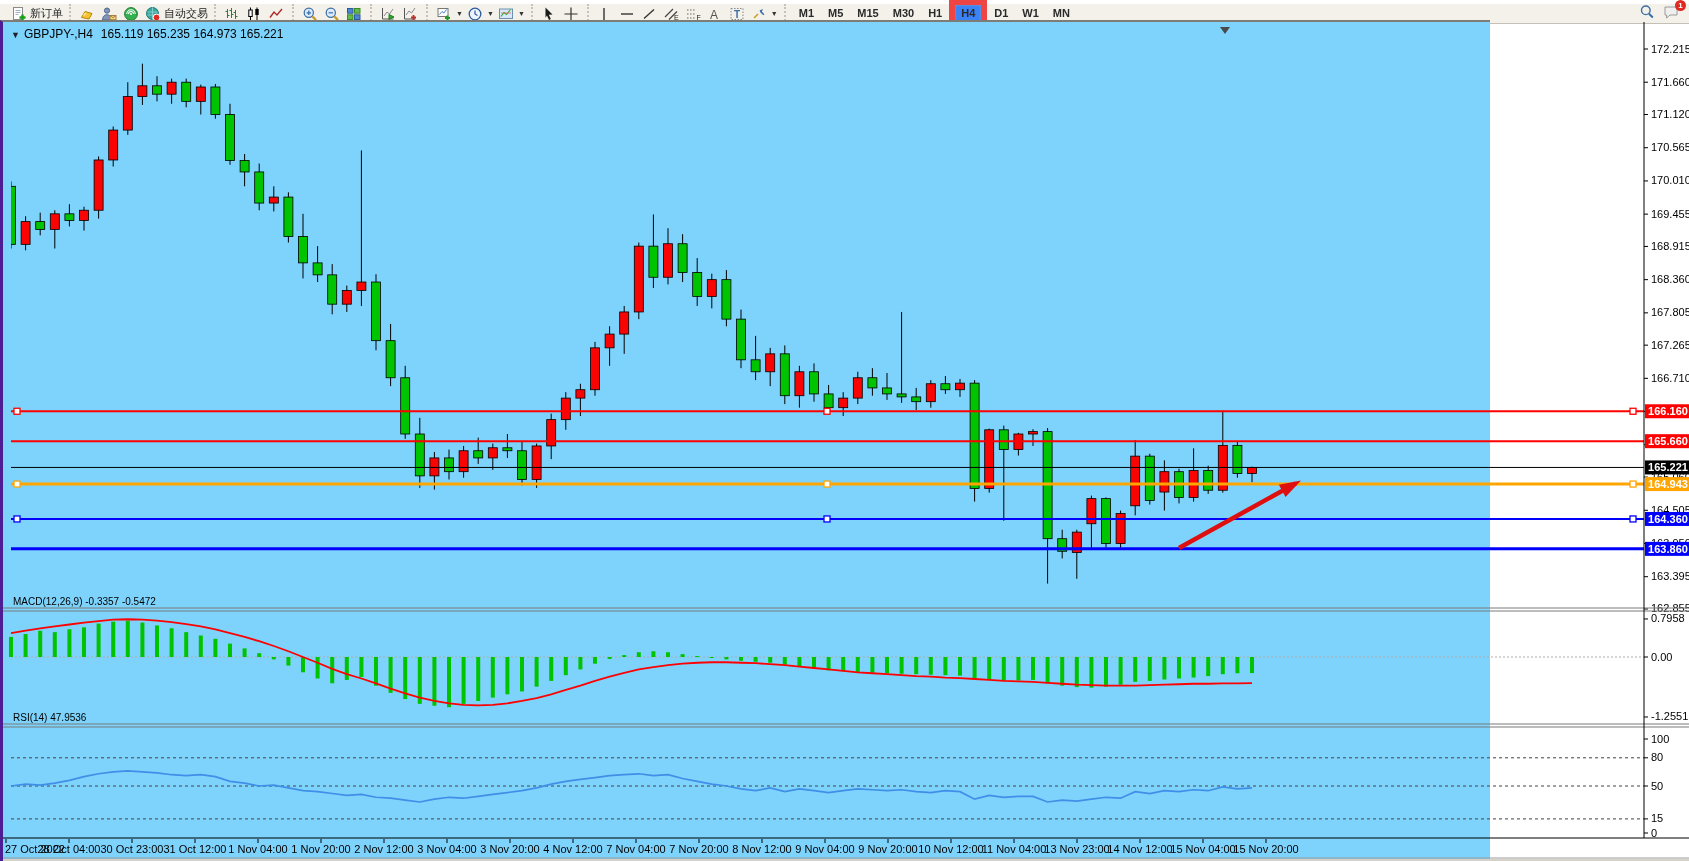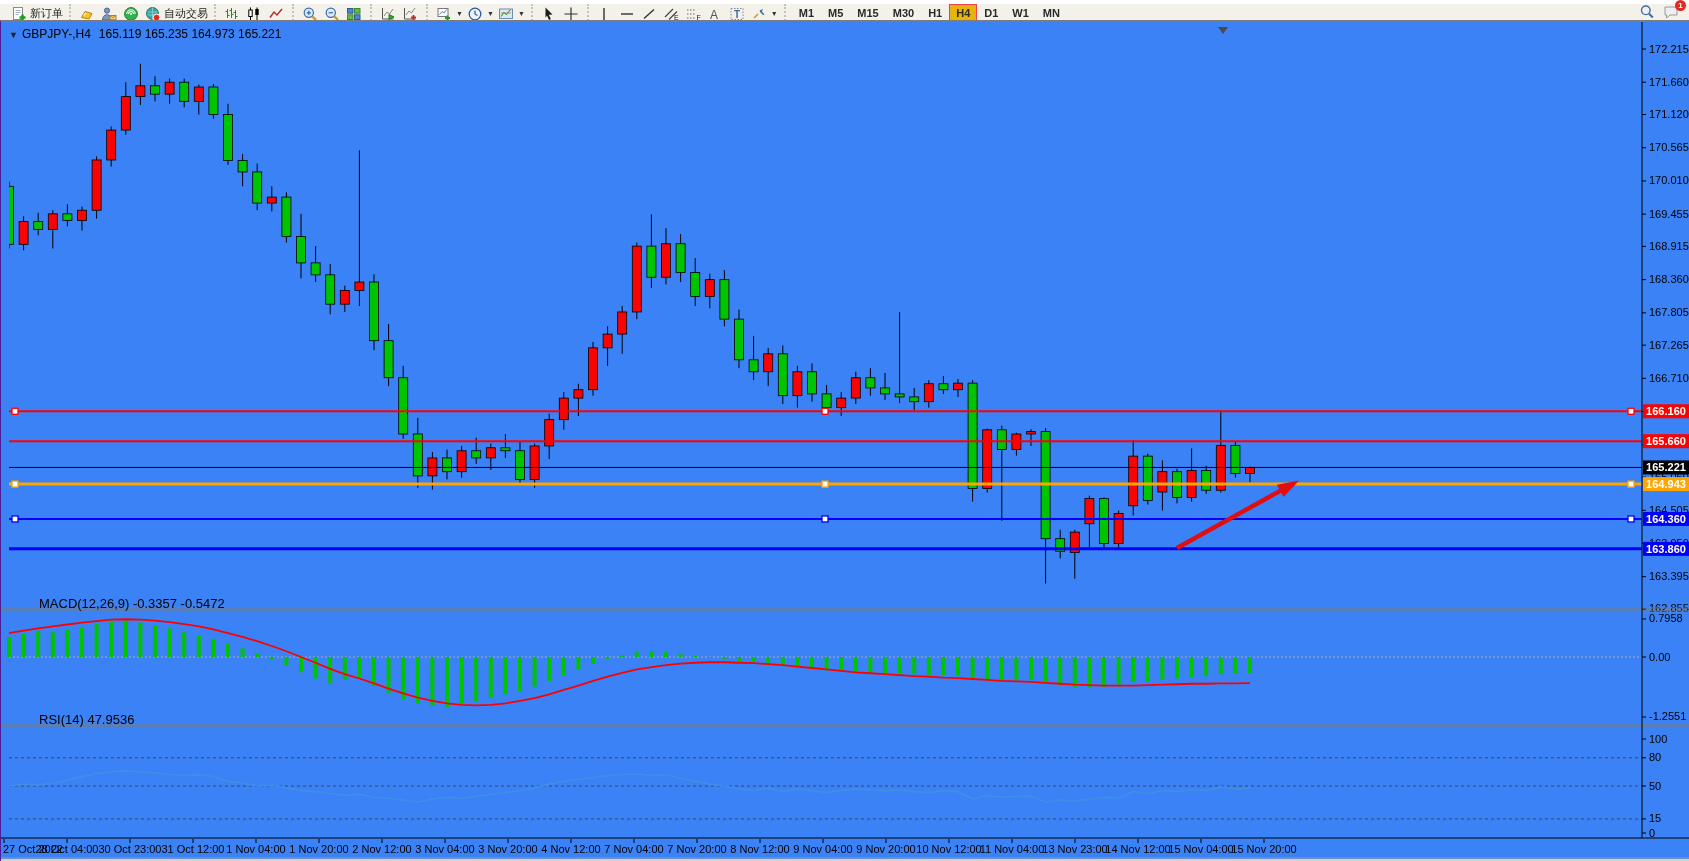--- a/index.html
+++ b/index.html
@@ -8,33 +8,33 @@
   
   .toolbar{position:absolute;top:4px;left:0;width:1689px;height:20px;background:#f4f1ea;
            border-bottom:1px solid #c4c0b6;display:flex;align-items:center;box-sizing:border-box;padding:0 3px;}
   .grp{display:flex;align-items:center;height:20px;padding:0 4px 0 6px;border-left:2px dotted #c6c2b8;}
   .grp:first-child{border-left:none;}
   .tbtn{height:18px;min-width:18px;padding:0 2px;display:flex;align-items:center;gap:3px;
         font-size:11px;color:#1c1c1c;cursor:default;white-space:nowrap;}
   .tbtn svg{display:block;}
   .dd{font-size:7px;color:#333;margin-left:1px;}
   .tf{font-size:11px;color:#2a2a2a;padding:1px 6px;height:15px;line-height:15px;border:1px solid transparent;font-weight:bold;}
-  .tf.active{background:#eab308;border:1px solid #ef4444;box-shadow:inset 0 0 2px #aaa;}
+  .tf.active{background:#3b82f6;border:6px solid #ef4444;box-shadow:inset 0 0 2px #aaa;}
   .toolbar-right{margin-left:auto;display:flex;align-items:center;gap:8px;padding-right:6px;}
   .badge{position:absolute;top:-4px;right:-6px;width:11px;height:11px;border-radius:50%;background:#e02a21;
          color:#fff;font-size:8px;font-weight:bold;text-align:center;line-height:11px;}
   .chatwrap{position:relative;}
   
-  .window{position:absolute;top:20px;left:0;width:1689px;height:841px;background:#3b82f6;
-          border-top:2px solid #7e7c76;border-left:1px solid #4c1d95;box-sizing:border-box;}
+  .window{position:absolute;top:20px;left:0;width:1490px;height:841px;background:#7dd3fc;
+          border-top:2px solid #7e7c76;border-left:3px solid #4c1d95;box-sizing:border-box;}
   .overlay{position:absolute;color:#000;font-size:12px;z-index:5;pointer-events:none;}
   #chart-title{top:5px;left:8px;}
   #chart-title .caret{font-size:9px;color:#222;margin-right:4px;}
   #chart-title .ohlc{margin-left:8px;}
-  .indlabel{font-size:13px;margin-left:28px;}
+  .indlabel{font-size:10px;}
   #macd-label{top:574px;left:10px;}
   #rsi-label{top:690px;left:10px;text-align:center;}
   svg text{font-family:"Liberation Sans","DejaVu Sans",sans-serif;}
 </style>
 </head>
 <body>
 
 <div class="toolbar">
   <div class="grp">
     <div class="tbtn">

